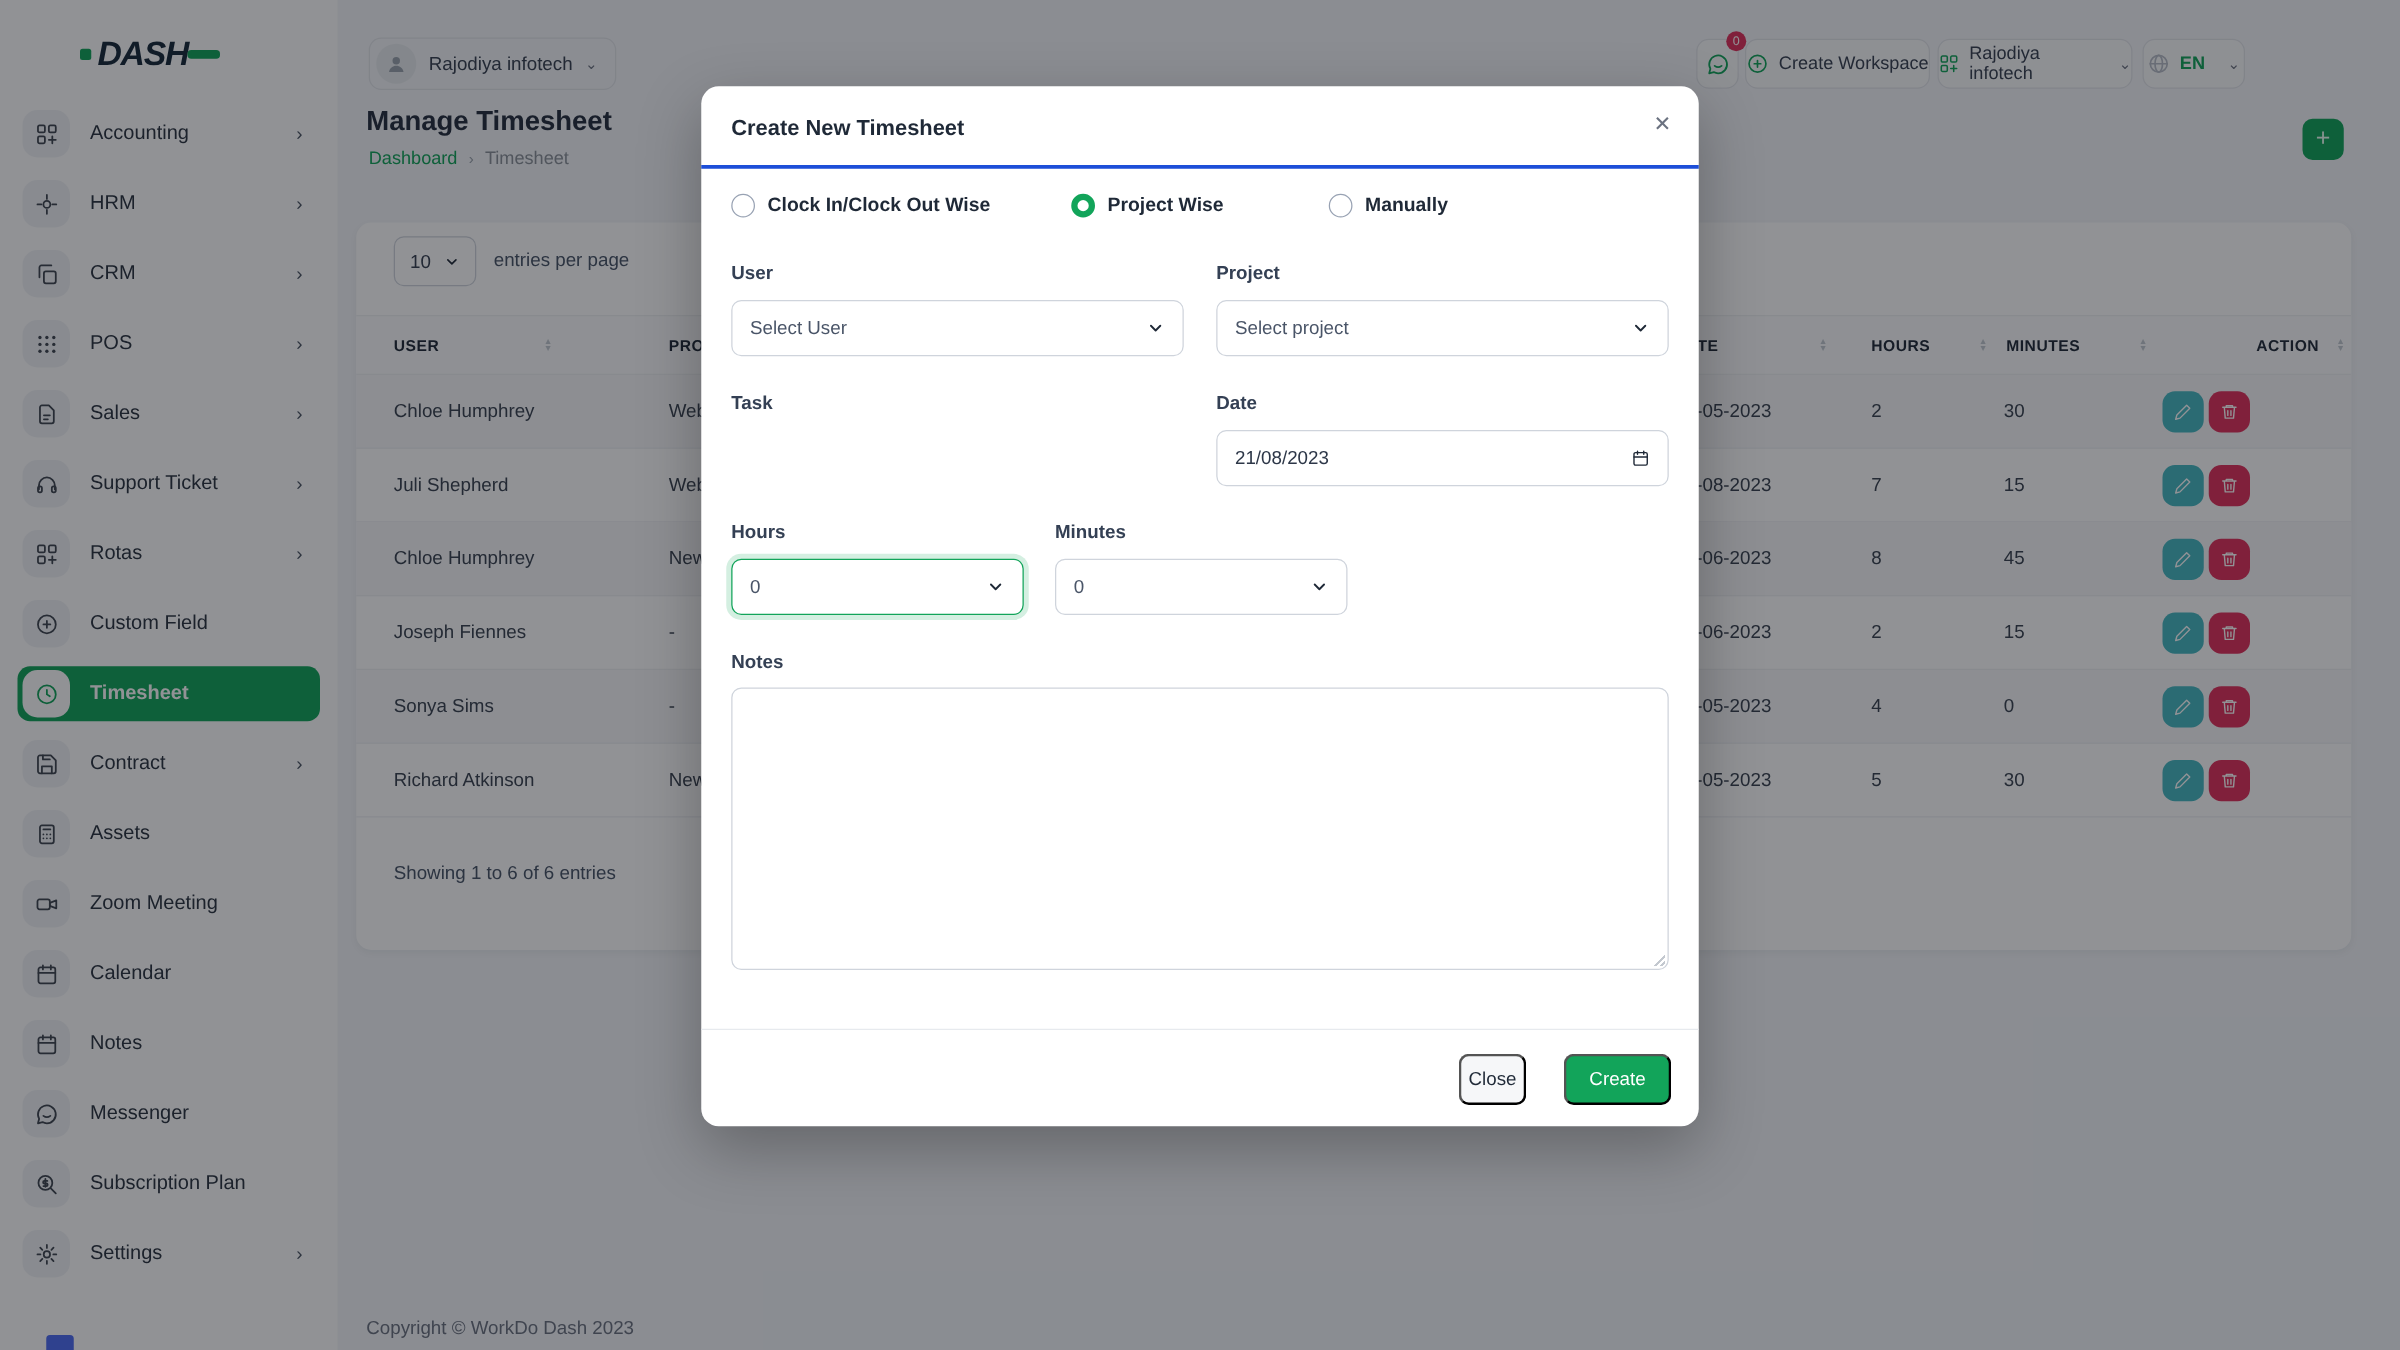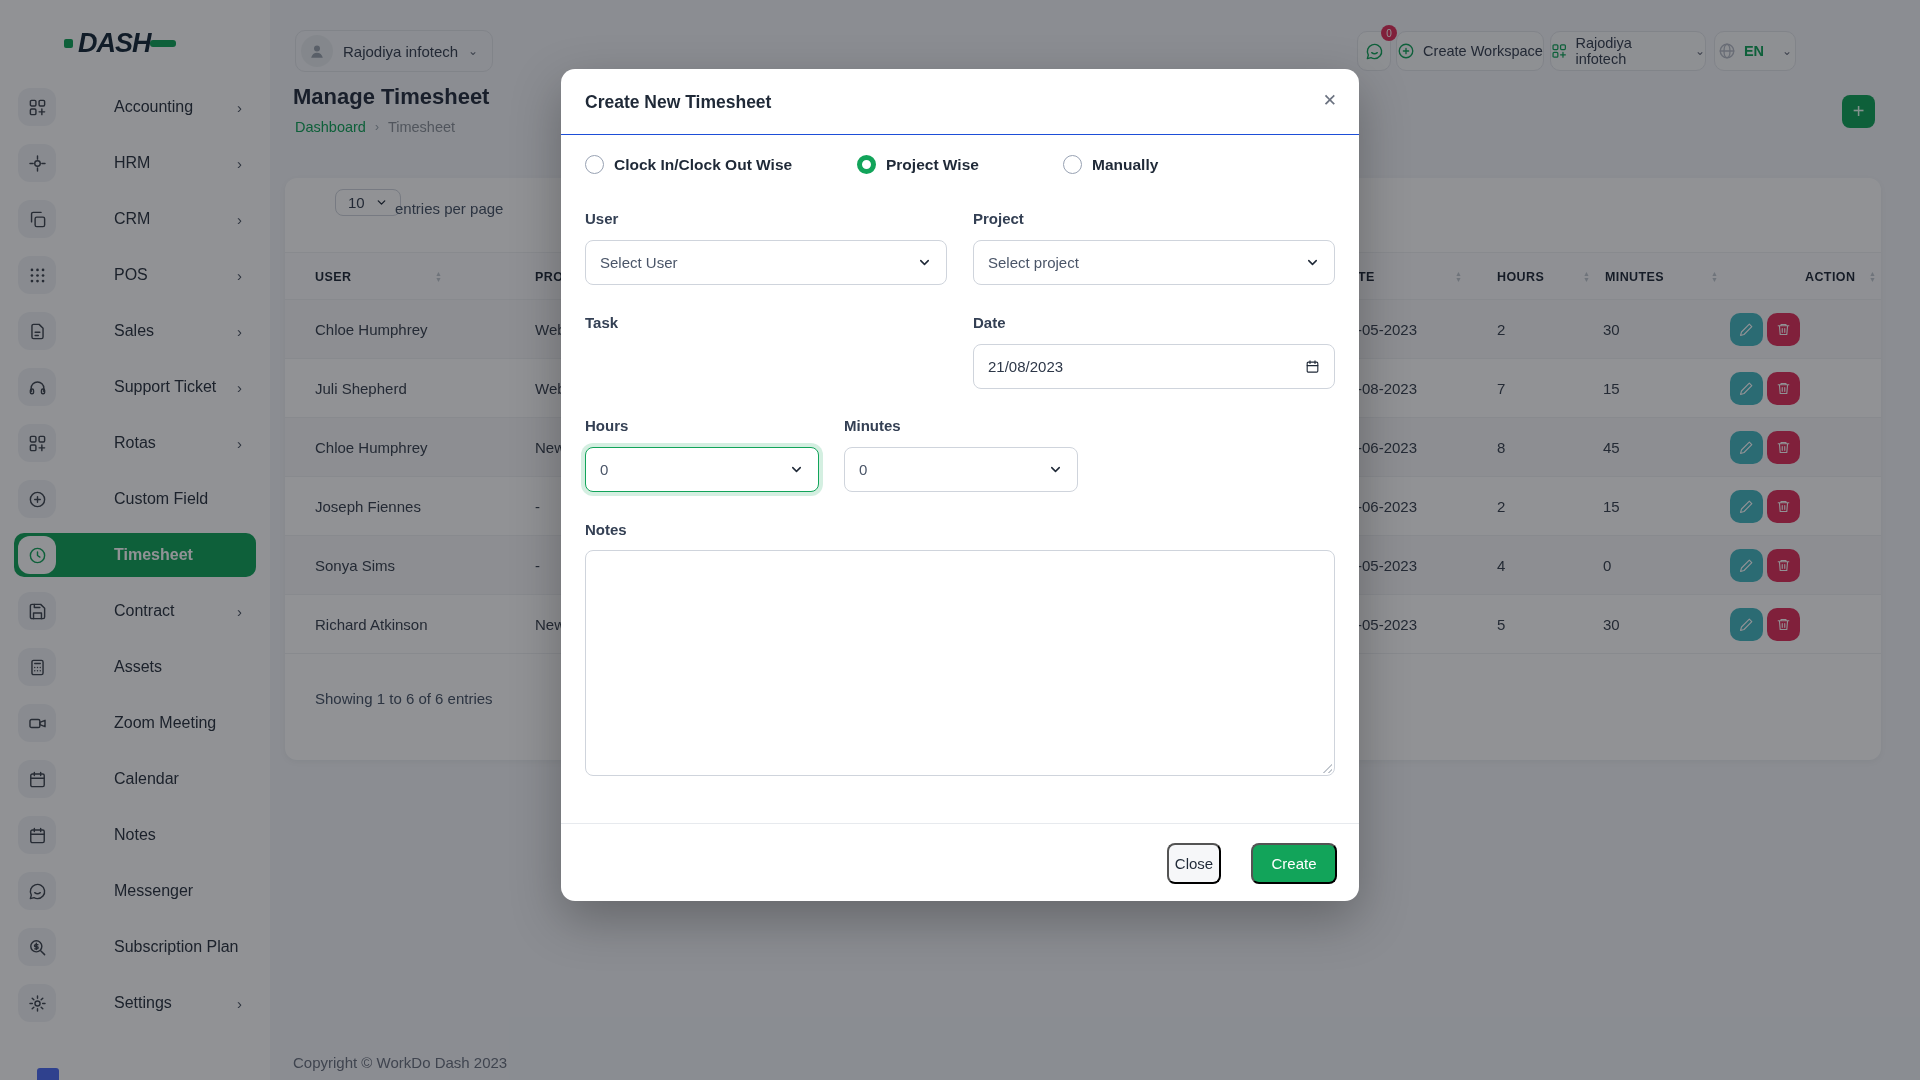--- a/index.html
+++ b/index.html
@@ -10,21 +10,21 @@
   .ic svg { width:100%; height:100%; fill:none; stroke:currentColor; stroke-width:1.8; stroke-linecap:round; stroke-linejoin:round; display:block; }
   .ic svg.fillme { fill:currentColor; stroke:none; }
 
   
   .sidebar { position:absolute; left:0; top:0; width:270px; height:1080px; background:#ffffff; }
   .logo { position:absolute; left:64px; top:28px; display:flex; align-items:center; gap:5px; }
   .logo-dot { width:9px; height:9px; border-radius:2px; background:#12a45a; }
   .logo-text { font-size:27px; font-weight:800; font-style:italic; letter-spacing:-1px; color:#16283a; }
   .logo-dash { width:26px; height:7px; border-radius:3px; background:#12a45a; margin-left:-6px; }
   .s-nav { position:absolute; left:14px; top:85px; width:242px; }
-  .s-item { position:relative; height:44px; margin-bottom:12px; display:flex; align-items:center; border-radius:10px; cursor:pointer;gap:42px; }
+  .s-item { position:relative; height:44px; margin-bottom:12px; display:flex; align-items:center; border-radius:10px; cursor:pointer; }
   .s-icon { width:38px; height:38px; border-radius:12px; background:#f1f3f6; color:#3f4650; display:flex; align-items:center; justify-content:center; margin-left:4px; }
   .s-icon svg { width:19px; height:19px; }
   .s-label { margin-left:16px; font-size:16px; color:#2b3440; font-weight:500; }
   .s-chev { position:absolute; right:14px; color:#4b5563; font-size:15px; }
   .s-item.active { background:#12a45a; }
   .s-item.active .s-icon { background:#ffffff; color:#12a45a; }
   .s-item.active .s-label { color:#ffffff; font-weight:700; }
 
   
   .ws-btn { position:absolute; left:295px; top:30px; width:198px; height:42px; border:1px solid #e2e5ea; border-radius:10px; display:flex; align-items:center; cursor:pointer; }
@@ -46,21 +46,21 @@
   
   .page-title { position:absolute; left:293px; top:84px; font-size:22px; font-weight:700; color:#252f3f; }
   .crumbs { position:absolute; left:295px; top:119px; font-size:14.5px; display:flex; gap:9px; align-items:center; }
   .crumb-home { color:#12a45a; cursor:pointer; }
   .crumb-sep { color:#9aa3ad; font-size:12px; }
   .crumb-cur { color:#8a9199; }
   .add-btn { position:absolute; left:1842px; top:95px; width:33px; height:33px; border-radius:8px; background:#12a45a; color:#eafff3; font-size:20px; display:flex; align-items:center; justify-content:center; cursor:pointer; }
 
   
   .card { position:absolute; left:285px; top:178px; width:1596px; height:582px; background:#ffffff; border-radius:12px; box-shadow:0 2px 6px rgba(20,30,50,.05); }
-  .psize { position:absolute; left:30px; top:11px; width:66px; height:27px; border:1px solid #cfd4dc; border-radius:8px; display:flex; align-items:center; justify-content:space-between; padding:0 12px; font-size:15px; color:#374151; cursor:pointer;margin-left:20px; }
+  .psize { position:absolute; left:30px; top:11px; width:66px; height:40px; border:1px solid #cfd4dc; border-radius:8px; display:flex; align-items:center; justify-content:space-between; padding:0 12px; font-size:15px; color:#374151; cursor:pointer; }
   .psize .ic { width:13px; height:13px; color:#1f2937; }
   .psize-label { position:absolute; left:110px; top:22px; font-size:15px; color:#475467; }
   .search { position:absolute; left:1360px; top:11px; width:211px; height:40px; border:1px solid #cfd4dc; border-radius:8px; padding:0 14px; font-size:15px; color:#374151; font-family:inherit; background:#fff; outline:none; }
   .search::placeholder { color:#9aa3ad; }
   .thead { position:absolute; left:0; top:74px; width:100%; height:48px; background:#fbfcfd; border-top:1px solid #eef0f3; border-bottom:1px solid #eef0f3; }
   .th { position:absolute; top:0; height:48px; display:flex; align-items:center; gap:14px; font-size:12.5px; font-weight:700; letter-spacing:.4px; color:#1f2937; cursor:pointer; }
   .th-0{left:30px;} .th-1{left:250px;} .th-2{left:1055px;} .th-3{left:1212px;} .th-4{left:1320px;} .th-5{left:1520px;}
   .th-2 .sort{position:absolute;left:115px;} .th-3 .sort{position:absolute;left:86px;} .th-4 .sort{position:absolute;left:106px;} .th-0 .sort{position:absolute;left:120px;} .th-1 .sort{position:absolute;left:118px;} .th-5 .sort{position:absolute;left:64px;}
   .sort { display:flex; flex-direction:column; line-height:6px; color:#c2c8d0; font-size:7px; }
   .tbody { position:absolute; left:0; top:122px; width:100%; }
@@ -73,21 +73,21 @@
   .abtn.edit { left:1445px; background:#45b8c2; }
   .abtn.del { left:1482px; background:#e0315b; }
   .summary { position:absolute; left:30px; top:512px; font-size:15px; color:#475467; }
 
   .footer { position:absolute; left:293px; top:1054px; font-size:15px; color:#6b7280; }
   .blue-frag { position:absolute; left:37px; top:1068px; width:22px; height:12px; background:#4e6cf2; border-radius:3px 3px 0 0; }
 
   
   .overlay { position:absolute; inset:0; background:rgba(10,14,20,0.45); z-index:40; }
   .modal { position:absolute; left:561px; top:69px; width:798px; height:832px; background:#ffffff; border-radius:14px; z-index:50; box-shadow:0 18px 50px rgba(0,0,0,.28); }
-  .m-head { position:relative; height:66px; border-bottom:1px solid #1d4ed8; }
+  .m-head { position:relative; height:66px; border-bottom:3px solid #1d4ed8; }
   .m-title { position:absolute; left:24px; top:0; line-height:66px; font-size:17.5px; font-weight:700; color:#1f2937; }
   .m-close { position:absolute; right:22px; top:21px; font-size:17px; color:#6b7280; cursor:pointer; }
   .m-radios { position:absolute; left:0; top:86px; height:28px; width:100%; }
   .radio { position:absolute; display:flex; align-items:center; gap:10px; cursor:pointer; font-size:15.5px; font-weight:600; color:#1f2937; }
   .radio:nth-child(1){left:24px;} .radio:nth-child(2){left:296px;} .radio:nth-child(3){left:502px;}
   .rdot { width:19px; height:19px; border-radius:50%; border:1.5px solid #98a2b3; background:#fff; }
   .radio.sel .rdot { border:5.5px solid #12a45a; }
   .flabel { position:absolute; font-size:15px; font-weight:600; color:#344054; }
   .fbox { position:absolute; height:45px; border:1px solid #cfd4dc; border-radius:8px; background:#fff; display:flex; align-items:center; justify-content:space-between; padding:0 14px; font-size:15px; color:#4a5568; cursor:pointer; }
   .fbox .ic { width:15px; height:15px; color:#1f2937; flex:0 0 auto; }

